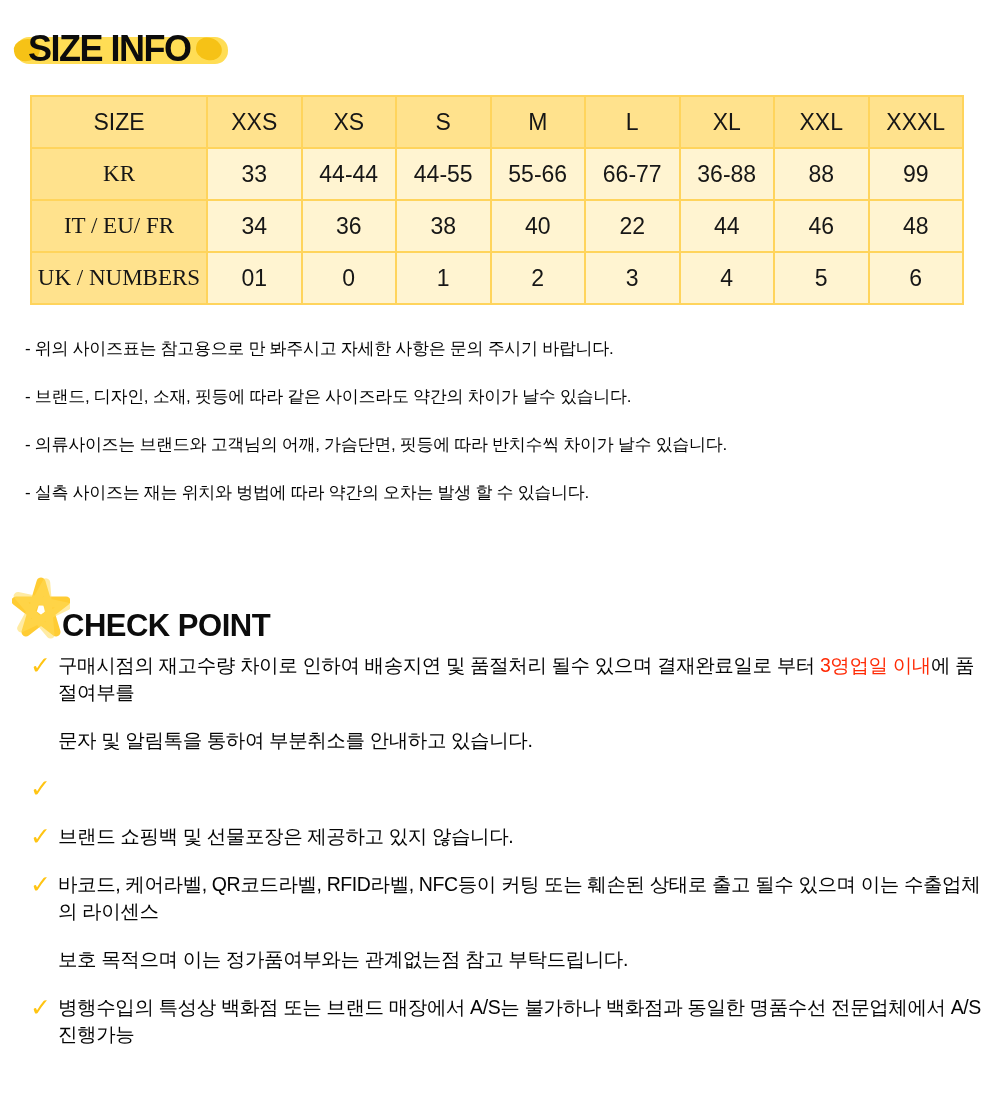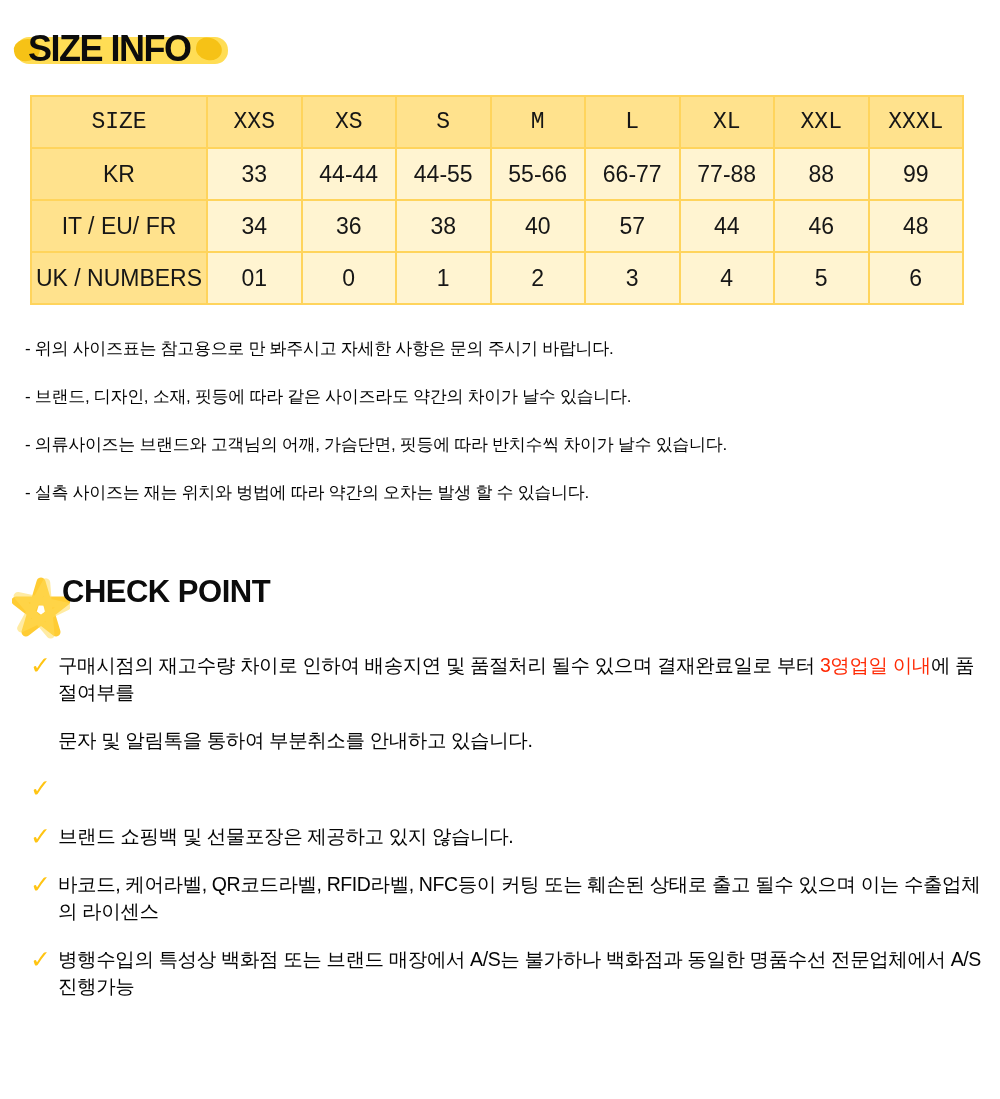--- a/index.html
+++ b/index.html
@@ -26,30 +26,30 @@
   
   table.size-table{
     position:absolute;left:30px;top:95px;width:934px;table-layout:fixed;
     border-collapse:collapse;
   }
   table.size-table col.first{width:176px;}
   table.size-table th,table.size-table td{
     border:2px solid var(--tbl-border,#FFD45C);height:50px;text-align:center;
     vertical-align:middle;font-size:23px;font-weight:400;color:#161616;padding:0;
   }
-  table.size-table thead th{background:var(--tbl-head,#FFE28D);font-family:Liberation Mono, monospace;}
-  table.size-table tbody th{background:var(--tbl-head,#FFE28D);font-weight:400;}
+  table.size-table thead th{background:var(--tbl-head,#FFE28D);}
+  table.size-table tbody th{background:var(--tbl-head,#FFE28D);font-weight:400;font-family:Liberation Serif, serif;}
   table.size-table tbody td{background:var(--tbl-cell,#FFF4D1);}
 
   
   .notes{position:absolute;left:25px;top:339px;width:950px;}
   .note{font-size:17px;line-height:19px;margin-bottom:29px;color:#050505;letter-spacing:-0.3px;}
 
   
-  .check-header{position:absolute;left:12px;top:574px;display:flex;align-items:flex-start;}
+  .check-header{position:absolute;left:12px;top:574px;display:flex;align-items:flex-end;}
   .check-header svg{display:block;}
   .check-header h2{
     margin:0 0 0 -8px;font-size:31px;font-weight:700;letter-spacing:-0.5px;color:#0c0c0c;
   }
 
   
   .check-list{position:absolute;left:30px;top:652px;width:956px;}
   .check-line{display:flex;align-items:flex-start;line-height:27px;margin-bottom:21px;}
   .check-line .check-icon{
     flex:0 0 auto;width:22px;margin-right:6px;color:var(--accent,#FFC412);
@@ -97,31 +97,31 @@
         </tr>
       </thead>
     <tbody id="size-table-body">
         <tr>
           <th>KR</th>
           <td>33</td>
           <td>44-44</td>
           <td>44-55</td>
           <td>55-66</td>
           <td>66-77</td>
-          <td>77-88</td>
+          <td>36-88</td>
           <td>88</td>
           <td>99</td>
         </tr>
         <tr>
           <th>IT / EU/ FR</th>
           <td>34</td>
           <td>36</td>
           <td>38</td>
           <td>40</td>
-          <td>57</td>
+          <td>22</td>
           <td>44</td>
           <td>46</td>
           <td>48</td>
         </tr>
         <tr>
           <th>UK / NUMBERS</th>
           <td>01</td>
           <td>0</td>
           <td>1</td>
           <td>2</td>
@@ -167,20 +167,23 @@
         <div class="check-line">
           <span class="check-icon">✓</span>
           <span class="line-text"><span>브랜드 쇼핑백 및 선물포장은 제공하고 있지 않습니다.</span></span>
         </div>
       </div>
       <div class="check-item">
         <div class="check-line">
           <span class="check-icon">✓</span>
           <span class="line-text"><span>바코드, 케어라벨, QR코드라벨, RFID라벨, NFC등이 커팅 또는 훼손된 상태로 출고 될수 있으며 이는 수출업체의 라이센스</span></span>
         </div>
+        <div class="check-line cont">
+          <span class="line-text"><span>보호 목적으며 이는 정가품여부와는 관계없는점 참고 부탁드립니다.</span></span>
+        </div>
       </div>
       <div class="check-item">
         <div class="check-line">
           <span class="check-icon">✓</span>
           <span class="line-text"><span>병행수입의 특성상 백화점 또는 브랜드 매장에서 A/S는 불가하나 백화점과 동일한 명품수선 전문업체에서 A/S진행가능</span></span>
         </div>
       </div>
     </div>
 
 </div>

